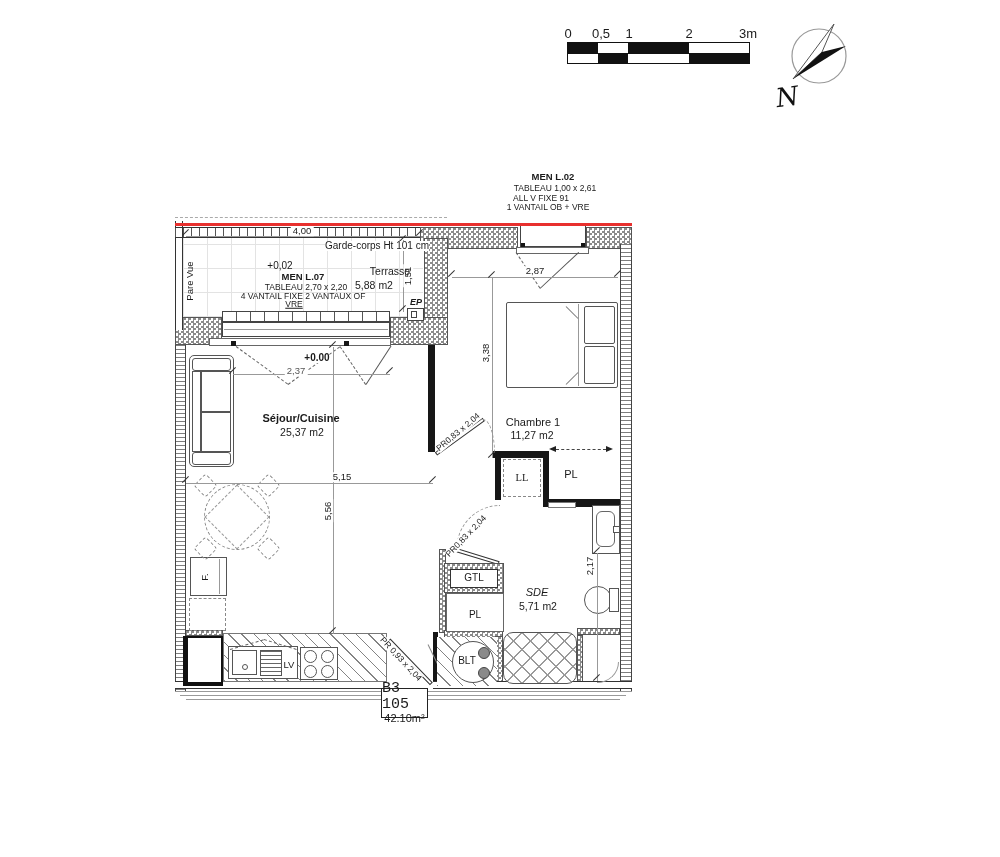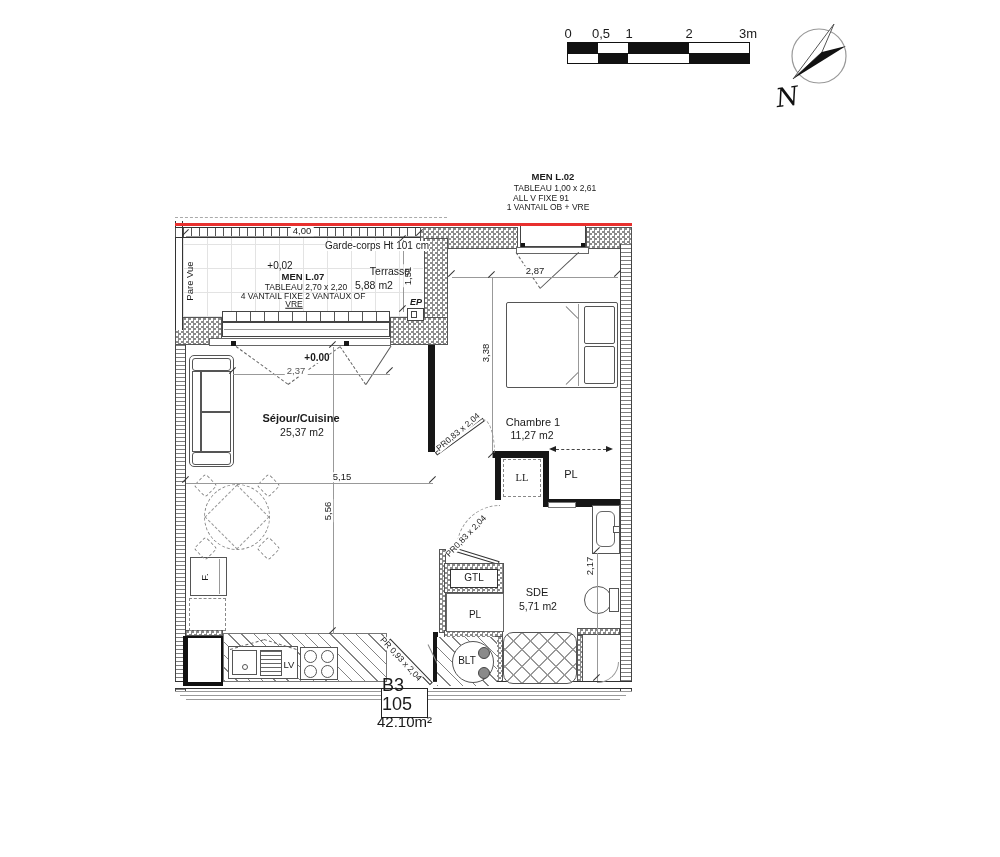--- a/index.html
+++ b/index.html
@@ -197,22 +197,22 @@
   <div class="tick" style="left:228px;top:370px;"></div>
   <div class="tick" style="left:385px;top:370px;"></div>
   <div class="tick" style="left:181px;top:479px;"></div>
   <div class="tick" style="left:428px;top:479px;"></div>
   <div class="tick" style="left:328px;top:344px;"></div>
   <div class="tick" style="left:328px;top:630px;"></div>
   <div class="tick" style="left:592px;top:550px;"></div>
   <div class="tick" style="left:592px;top:677px;"></div>
 
   <div class="abs" style="left:381px;top:688px;width:47px;height:30px;border:1.5px solid #222;background:#fff;display:flex;flex-direction:column;align-items:center;justify-content:center;line-height:1.05;">
-    <span style="font-size:18px;">B3 105</span>
-    <span style="font-size:15px;">42.10m²</span>
+    <span style="font-size:15px;font-family:Liberation Mono, monospace;">B3 105</span>
+    <span style="font-size:11px;">42.10m²</span>
   </div>
 
   <span class="lbl dim" style="left:302px;top:231px;">4,00</span>
   <span class="lbl" style="left:377px;top:246px;font-size:10px;background:#fff;">Garde-corps Ht 101 cm</span>
   <span class="lbl dim r90" style="left:408px;top:276px;">1,51</span>
   <span class="lbl r90" style="left:190px;top:281px;font-size:9.5px;">Pare Vue</span>
 
   <span class="lbl" style="left:280px;top:266px;font-size:10px;">+0,02</span>
   <span class="lbl b" style="left:303px;top:277px;font-size:9.5px;">MEN L.07</span>
   <span class="lbl small" style="left:306px;top:287px;">TABLEAU  2,70 x 2,20</span>
@@ -243,21 +243,21 @@
   <span class="lbl dim r90" style="left:590px;top:566px;">2,17</span>
 
   <span class="lbl small" style="left:458px;top:432px;transform:translate(-50%,-50%) rotate(-40deg);background:#fff;">PR0,83 x 2,04</span>
   <span class="lbl small" style="left:466px;top:536px;transform:translate(-50%,-50%) rotate(-46deg);background:#fff;">PR0,83 x 2,04</span>
   <span class="lbl small" style="left:401px;top:659px;transform:translate(-50%,-50%) rotate(47deg);background:#fff;">PR  0,93 x 2,04</span>
 
   <span class="lbl" style="left:522px;top:478px;font-family:Liberation Serif, serif;">LL</span>
   <span class="lbl bigroom" style="left:571px;top:474px;">PL</span>
   <span class="lbl" style="left:474px;top:578px;font-size:10px;">GTL</span>
   <span class="lbl" style="left:475px;top:615px;font-size:10px;">PL</span>
-  <span class="lbl bigroom" style="left:537px;top:592px;">SDE</span>
+  <span class="lbl bigroom" style="left:537px;top:592px;font-style:italic;">SDE</span>
   <span class="lbl" style="left:538px;top:606px;">5,71 m2</span>
   <span class="lbl" style="left:467px;top:661px;font-size:10px;">BLT</span>
   <span class="lbl" style="left:289px;top:665px;font-size:9.5px;">LV</span>
   <span class="lbl r90" style="left:205px;top:577px;font-size:9.5px;">F.</span>
 
   <span class="lbl" style="left:568px;top:33px;font-size:13px;">0</span>
   <span class="lbl" style="left:601px;top:33px;font-size:13px;">0,5</span>
   <span class="lbl" style="left:629px;top:33px;font-size:13px;">1</span>
   <span class="lbl" style="left:689px;top:33px;font-size:13px;">2</span>
   <span class="lbl" style="left:748px;top:33px;font-size:13px;">3m</span>

